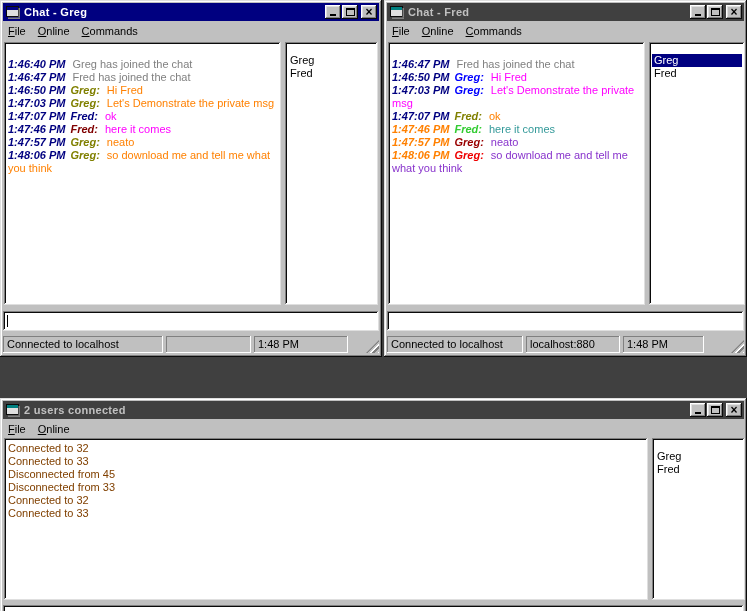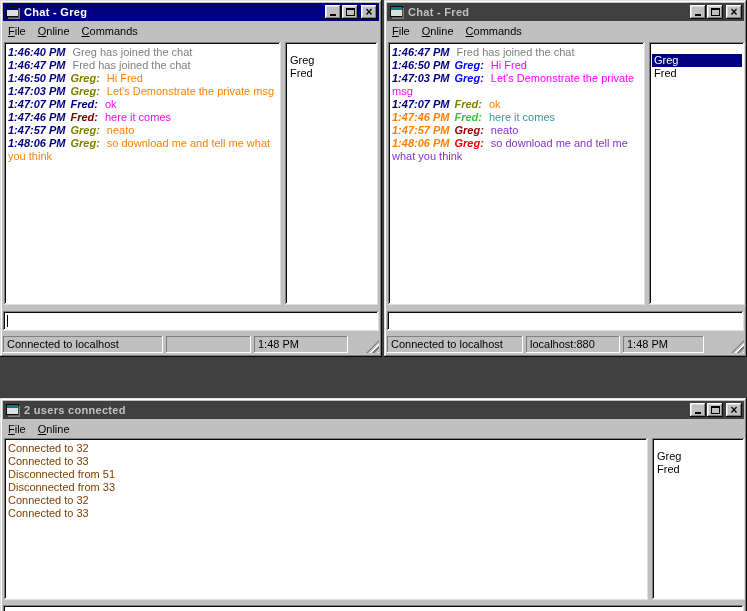--- a/index.html
+++ b/index.html
@@ -20,21 +20,21 @@
   .g-min { width:6px; height:2px; background:#000; margin-top:6px; }
   .g-max { width:9px; height:8px; border:1px solid #000; border-top-width:2px; }
   .g-x { font-weight:bold; font-size:12px; line-height:10px; color:#000; margin-top:-1px; }
 
   .menubar { display:flex; padding:2px 0 1px 2px; height:19px;align-items:center; }
   .menu-item { padding:3px 6px; color:#000; }
 
   .whitebox { position:absolute; background:#fff;
     box-shadow: inset -1px -1px #dfdfdf, inset 1px 1px #808080, inset -2px -2px #ffffff, inset 2px 2px #0a0a0a; overflow:hidden; }
 
-  .chatbox { padding:4px 4px; line-height:13px; }
+  .chatbox { padding:16px 4px; line-height:13px; }
   .msg .ts { font-weight:bold; font-style:italic; }
   .msg .nm { font-weight:bold; margin-left:5px;font-style:italic; }
   .msg .tx { margin-left:7px; }
 
   .userlist { padding:12px 4px; line-height:13px; }
   .user-row { padding:0 1px; color:#000; }
   .user-row.selected { background:#000080; color:#fff; margin:0 -1px; padding:0 2px; }
 
   .inputbox { display:flex; align-items:center; padding-left:4px; }
   .caret { width:1px; height:12px; background:#000; }
@@ -195,21 +195,21 @@
         <span class="g-x">×</span>
       </span>
   </div>
   <div class="menubar">
       <div class="menu-item"><u>F</u>ile</div>
       <div class="menu-item"><u>O</u>nline</div>
     </div>
   <div class="whitebox logarea loglines">
       <div class="log-line" style="color: rgb(128, 64, 0);">Connected to 32</div>
       <div class="log-line" style="color: rgb(128, 64, 0);">Connected to 33</div>
-      <div class="log-line" style="color: rgb(128, 64, 0);">Disconnected from 51</div>
+      <div class="log-line" style="color: rgb(128, 64, 0);">Disconnected from 45</div>
       <div class="log-line" style="color: rgb(128, 64, 0);">Disconnected from 33</div>
       <div class="log-line" style="color: rgb(128, 64, 0);">Connected to 32</div>
       <div class="log-line" style="color: rgb(128, 64, 0);">Connected to 33</div>
     </div>
   <div class="whitebox userarea userlist">
       <div class="user-row">Greg</div>
       <div class="user-row">Fred</div>
     </div>
   <div class="whitebox inputbox"></div>
   <div class="statusbar">

